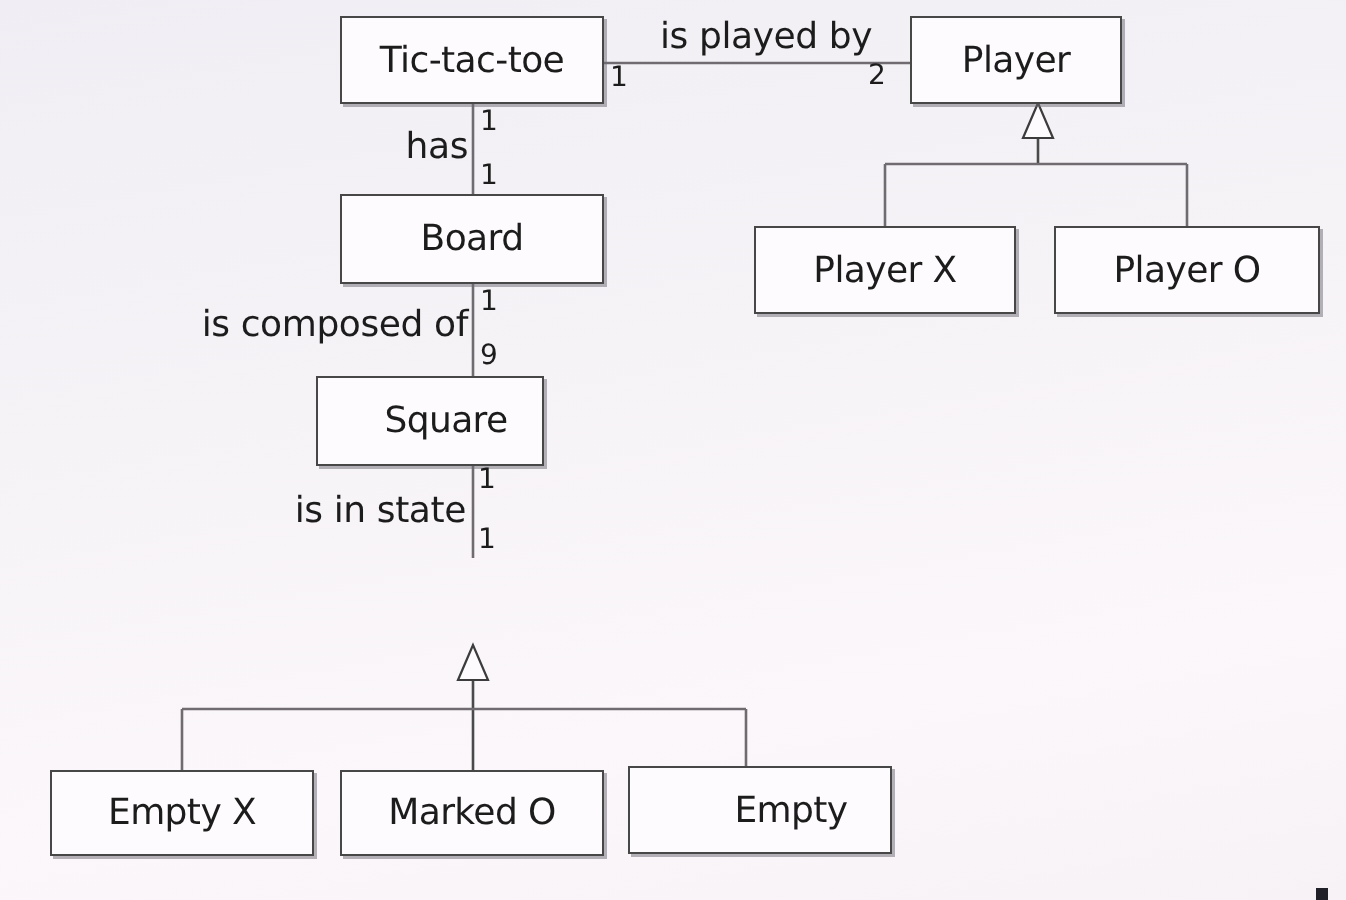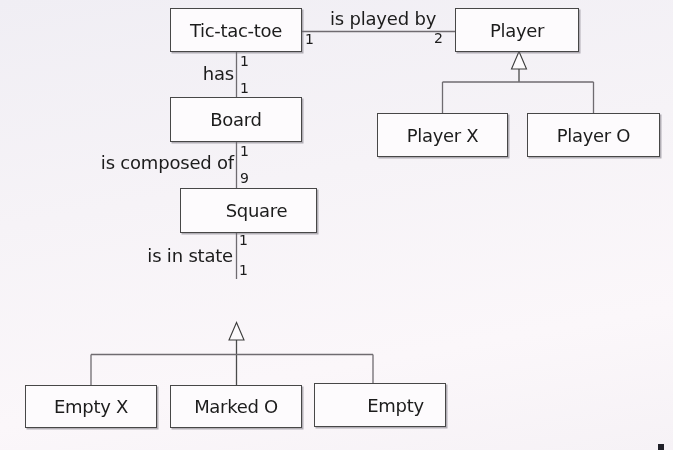--- a/index.html
+++ b/index.html
@@ -71,25 +71,25 @@
     <polygon points="519,51.5 511.5,69 526.5,69" fill="#fdfbfd" stroke="#3c3c3c" stroke-width="1.1"></polygon>
 
     <line x1="236.5" y1="340" x2="236.5" y2="385" stroke="#4a4a4a" stroke-width="1.3"></line>
     <line x1="91" y1="354.5" x2="373" y2="354.5" stroke="#6f6b70" stroke-width="1.3"></line>
     <line x1="91" y1="354.5" x2="91" y2="385" stroke="#6f6b70" stroke-width="1.3"></line>
     <line x1="373" y1="354.5" x2="373" y2="383" stroke="#6f6b70" stroke-width="1.3"></line>
     <polygon points="236.5,322.5 229,340 244,340" fill="#fdfbfd" stroke="#3c3c3c" stroke-width="1.1"></polygon>
   </svg>
 
   <div class="uml-box" style="left:170px; top:8px; width:132px; height:44px;">Tic-tac-toe</div>
-  <div class="uml-box" style="left:455px; top:8px; width:124px; height:44px;">Player</div>
+  <div class="uml-box" style="left:455px; top:8px; width:106px; height:44px;">Player</div>
   <div class="uml-box" style="left:170px; top:97px; width:132px; height:45px;">Board</div>
   <div class="uml-box" style="left:377px; top:113px; width:131px; height:44px;">Player X</div>
   <div class="uml-box" style="left:527px; top:113px; width:133px; height:44px;">Player O</div>
-  <div class="uml-box" style="left:180px; top:188px; width:137px; height:45px;padding-left:16px;">Square</div>
+  <div class="uml-box" style="left:158px; top:188px; width:114px; height:45px;padding-left:16px;">Square</div>
   <div class="uml-box" style="left:25px; top:385px; width:132px; height:43px;">Empty X</div>
   <div class="uml-box" style="left:170px; top:385px; width:132px; height:43px;">Marked O</div>
   <div class="uml-box" style="left:314px; top:383px; width:132px; height:44px;padding-left:31px;">Empty</div>
 
   <div class="edge-label" style="left:330px; top:11px; width:96px; text-align:center;">is played by</div>
   <div class="mult" style="left:305px; top:32px;">1</div>
   <div class="mult" style="left:434px; top:31px;">2</div>
 
   <div class="mult" style="left:240px; top:54px;">1</div>
   <div class="edge-label" style="right:439px; top:66px;">has</div>

